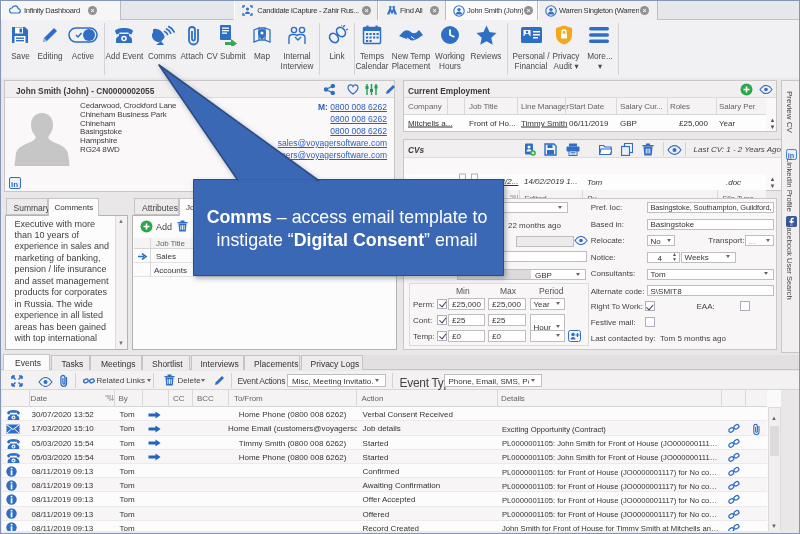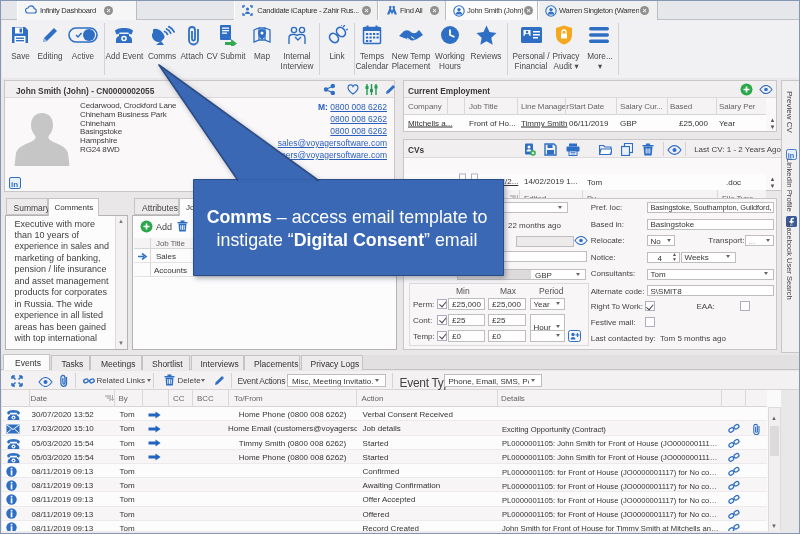--- a/index.html
+++ b/index.html
@@ -35,21 +35,21 @@
 .cb{position:absolute;width:10px;height:10px;background:#fff;border:1px solid #b0adc0;}
 .cb.ck::after{content:"";position:absolute;left:2.5px;top:0.5px;width:3px;height:5.5px;border:solid #44474f;border-width:0 1.3px 1.3px 0;transform:rotate(40deg);}
 
 .btab{position:absolute;top:353.8px;height:15px;background:#edebec;border:1px solid #c6c3c5;border-bottom:none;font-size:8.5px;color:#333;}
 .btab .tx{position:absolute;top:3px;white-space:nowrap;}
 .btab.active{background:#fcfbfc;height:16px;top:352.8px;z-index:3;}
 </style></head><body>
 <div id="app">
 
 <div id="tabbar">
-<div class="tab" style="left:16px;width:120px;background:#f6f6f7;text-decoration:underline;">
+<div class="tab" style="left:0;width:120px;background:#f6f6f7;text-decoration:underline;">
         <svg class="ico" style="left:7px;top:4px" width="12" height="11" viewBox="0 0 12 11">
           <path d="M3 8a2.5 2.5 0 0 1 0-5a3.2 3.2 0 0 1 6.2.6A2.2 2.2 0 0 1 9 8z" fill="none" stroke="#3272c8" stroke-width="1.2"></path>
         </svg>
         <span class="tx" style="left:22px;width:62px;">Infinity Dashboard</span>
         <span class="cls" style="left:86px;">×</span>
       </div>
 <div class="tab" style="left:233px;width:144px;">
         <svg class="ico" style="left:7px;top:4px" width="11" height="11" viewBox="0 0 11 11">
           <path d="M1 3V1h2M8 1h2v2M10 8v2H8M3 10H1V8" stroke="#3272c8" stroke-width="1.4" fill="none"></path>
           <circle cx="5.5" cy="4" r="1.6" fill="#3272c8"></circle>
@@ -267,21 +267,21 @@
           <path d="M1 4.5C3 1.5 5 .5 7 .5s4 1 6 4c-2 3-4 4-6 4s-4-1-6-4z" fill="none" stroke="#2e6fc5" stroke-width="1.2"></path>
           <circle cx="7" cy="4.5" r="1.8" fill="#2e6fc5"></circle>
         </svg>
  </div>
  <div class="thead" style="left:0;top:17px;width:362px;height:17px;">
   <span style="left:4px;">Company</span>
         <span style="left:65px;">Job Title</span>
         <span style="left:117px;">Line Manager</span>
         <span style="left:165px;">Start Date</span>
         <span style="left:216px;">Salary Cur...</span>
-        <span style="left:266px;">Based</span>
+        <span style="left:266px;">Roles</span>
         <span style="left:315px;">Salary Per</span>
   <div class="tcol" style="left:43px;top:0;height:17px;"></div>
         <div class="tcol" style="left:60px;top:0;height:17px;"></div>
         <div class="tcol" style="left:113px;top:0;height:17px;"></div>
         <div class="tcol" style="left:161px;top:0;height:17px;"></div>
         <div class="tcol" style="left:212px;top:0;height:17px;"></div>
         <div class="tcol" style="left:263px;top:0;height:17px;"></div>
         <div class="tcol" style="left:312px;top:0;height:17px;"></div>
  </div>
  <div class="trow" style="left:0;top:34px;width:362px;height:16px;">
@@ -290,21 +290,21 @@
         <span class="lnk" style="left:117px;">Timmy Smith</span>
         <span style="left:165px;">06/11/2019</span>
         <span style="left:216px;">GBP</span>
         <span style="right:58px;">£25,000</span>
         <span style="left:315px;">Year</span>
  </div>
  <div class="sarr" style="left:363px;top:36px;">▲</div>
       <div class="sarr" style="left:363px;top:43px;">▼</div>
 </div>
 
-<div class="panel" style="left:402px;top:138px;width:384px;height:52px;">
+<div class="panel" style="left:402px;top:138px;width:384px;height:52px;font-style:italic;">
  <div class="phead" style="height:18px;">
         <b style="left:4px;">CVs</b>
   <svg class="ico" style="left:119px;top:3px" width="13" height="13" viewBox="0 0 13 13">
           <rect x="2" y="0.5" width="8" height="11" rx="1" fill="#2e6fc5"></rect>
           <circle cx="6" cy="4" r="1.5" fill="#fff"></circle>
           <path d="M3.5 8.5c0-1.4 1.1-2.2 2.5-2.2s2.5.8 2.5 2.2z" fill="#fff"></path>
           <circle cx="10" cy="10" r="2.8" fill="#2ba84a"></circle>
           <path d="M10 8.6v2.8M8.6 10h2.8" stroke="#fff" stroke-width="1"></path>
         </svg>
   <svg class="ico" style="left:140px;top:3px" width="13" height="13" viewBox="0 0 13 13">

